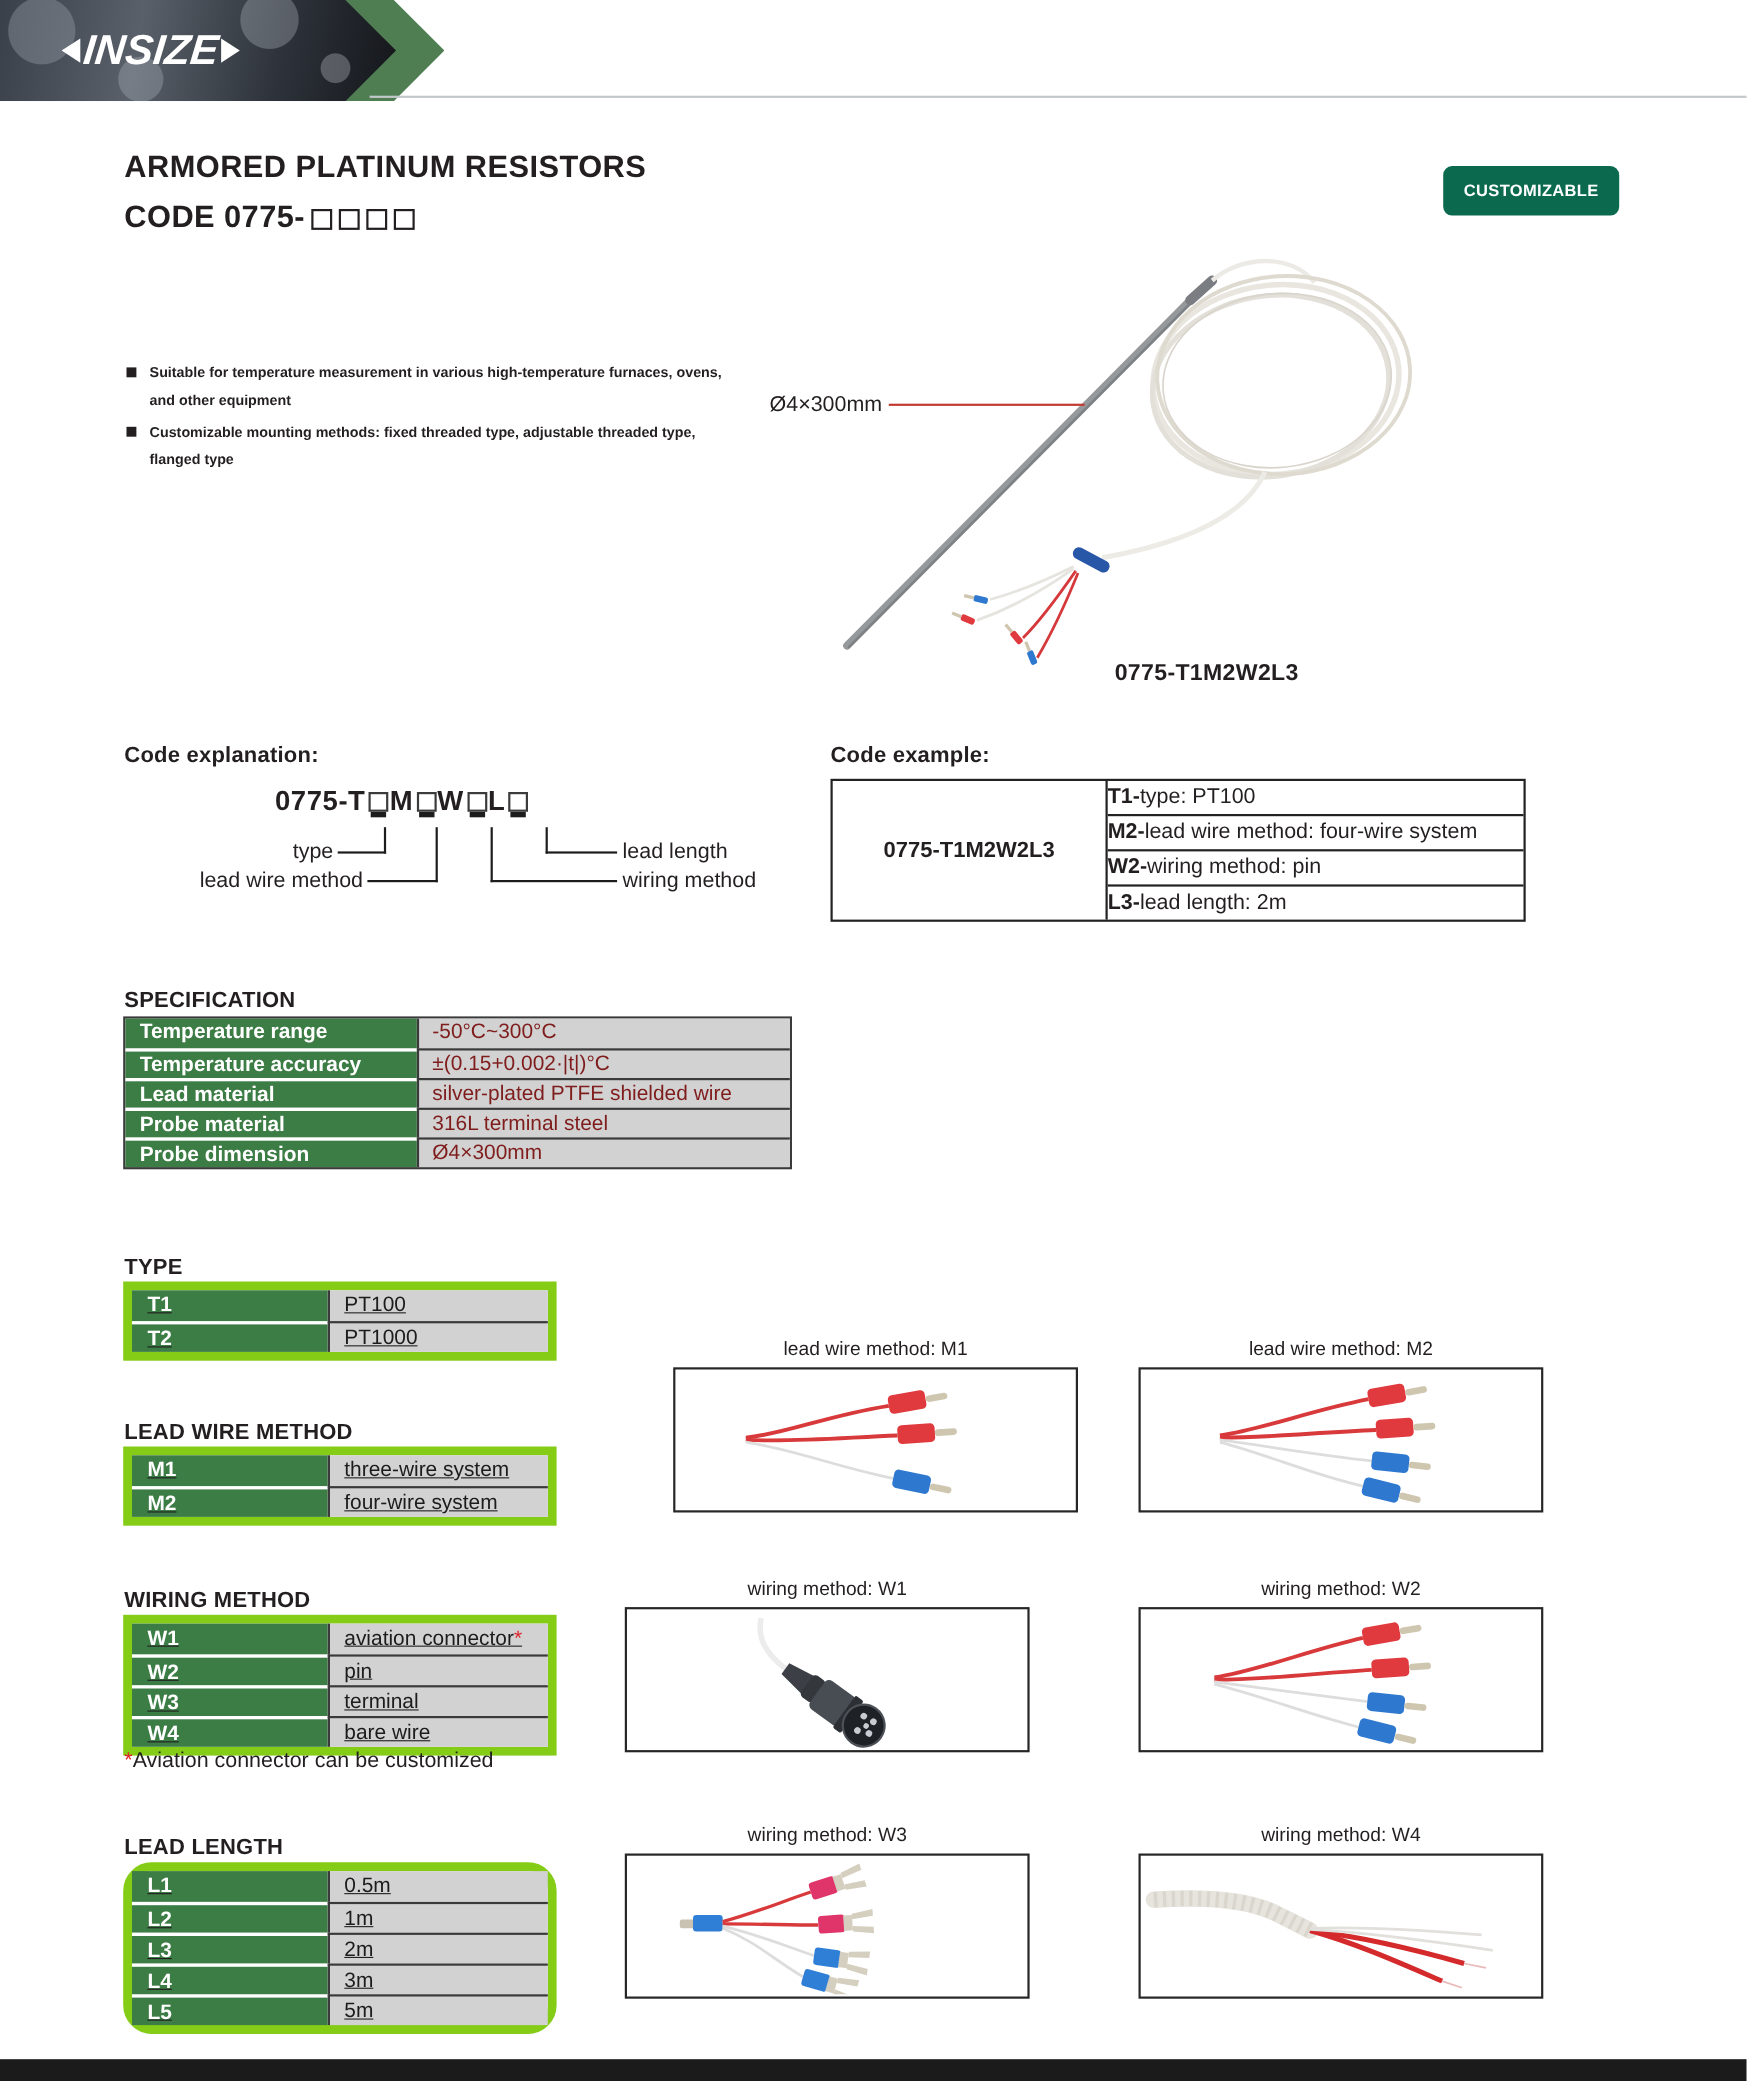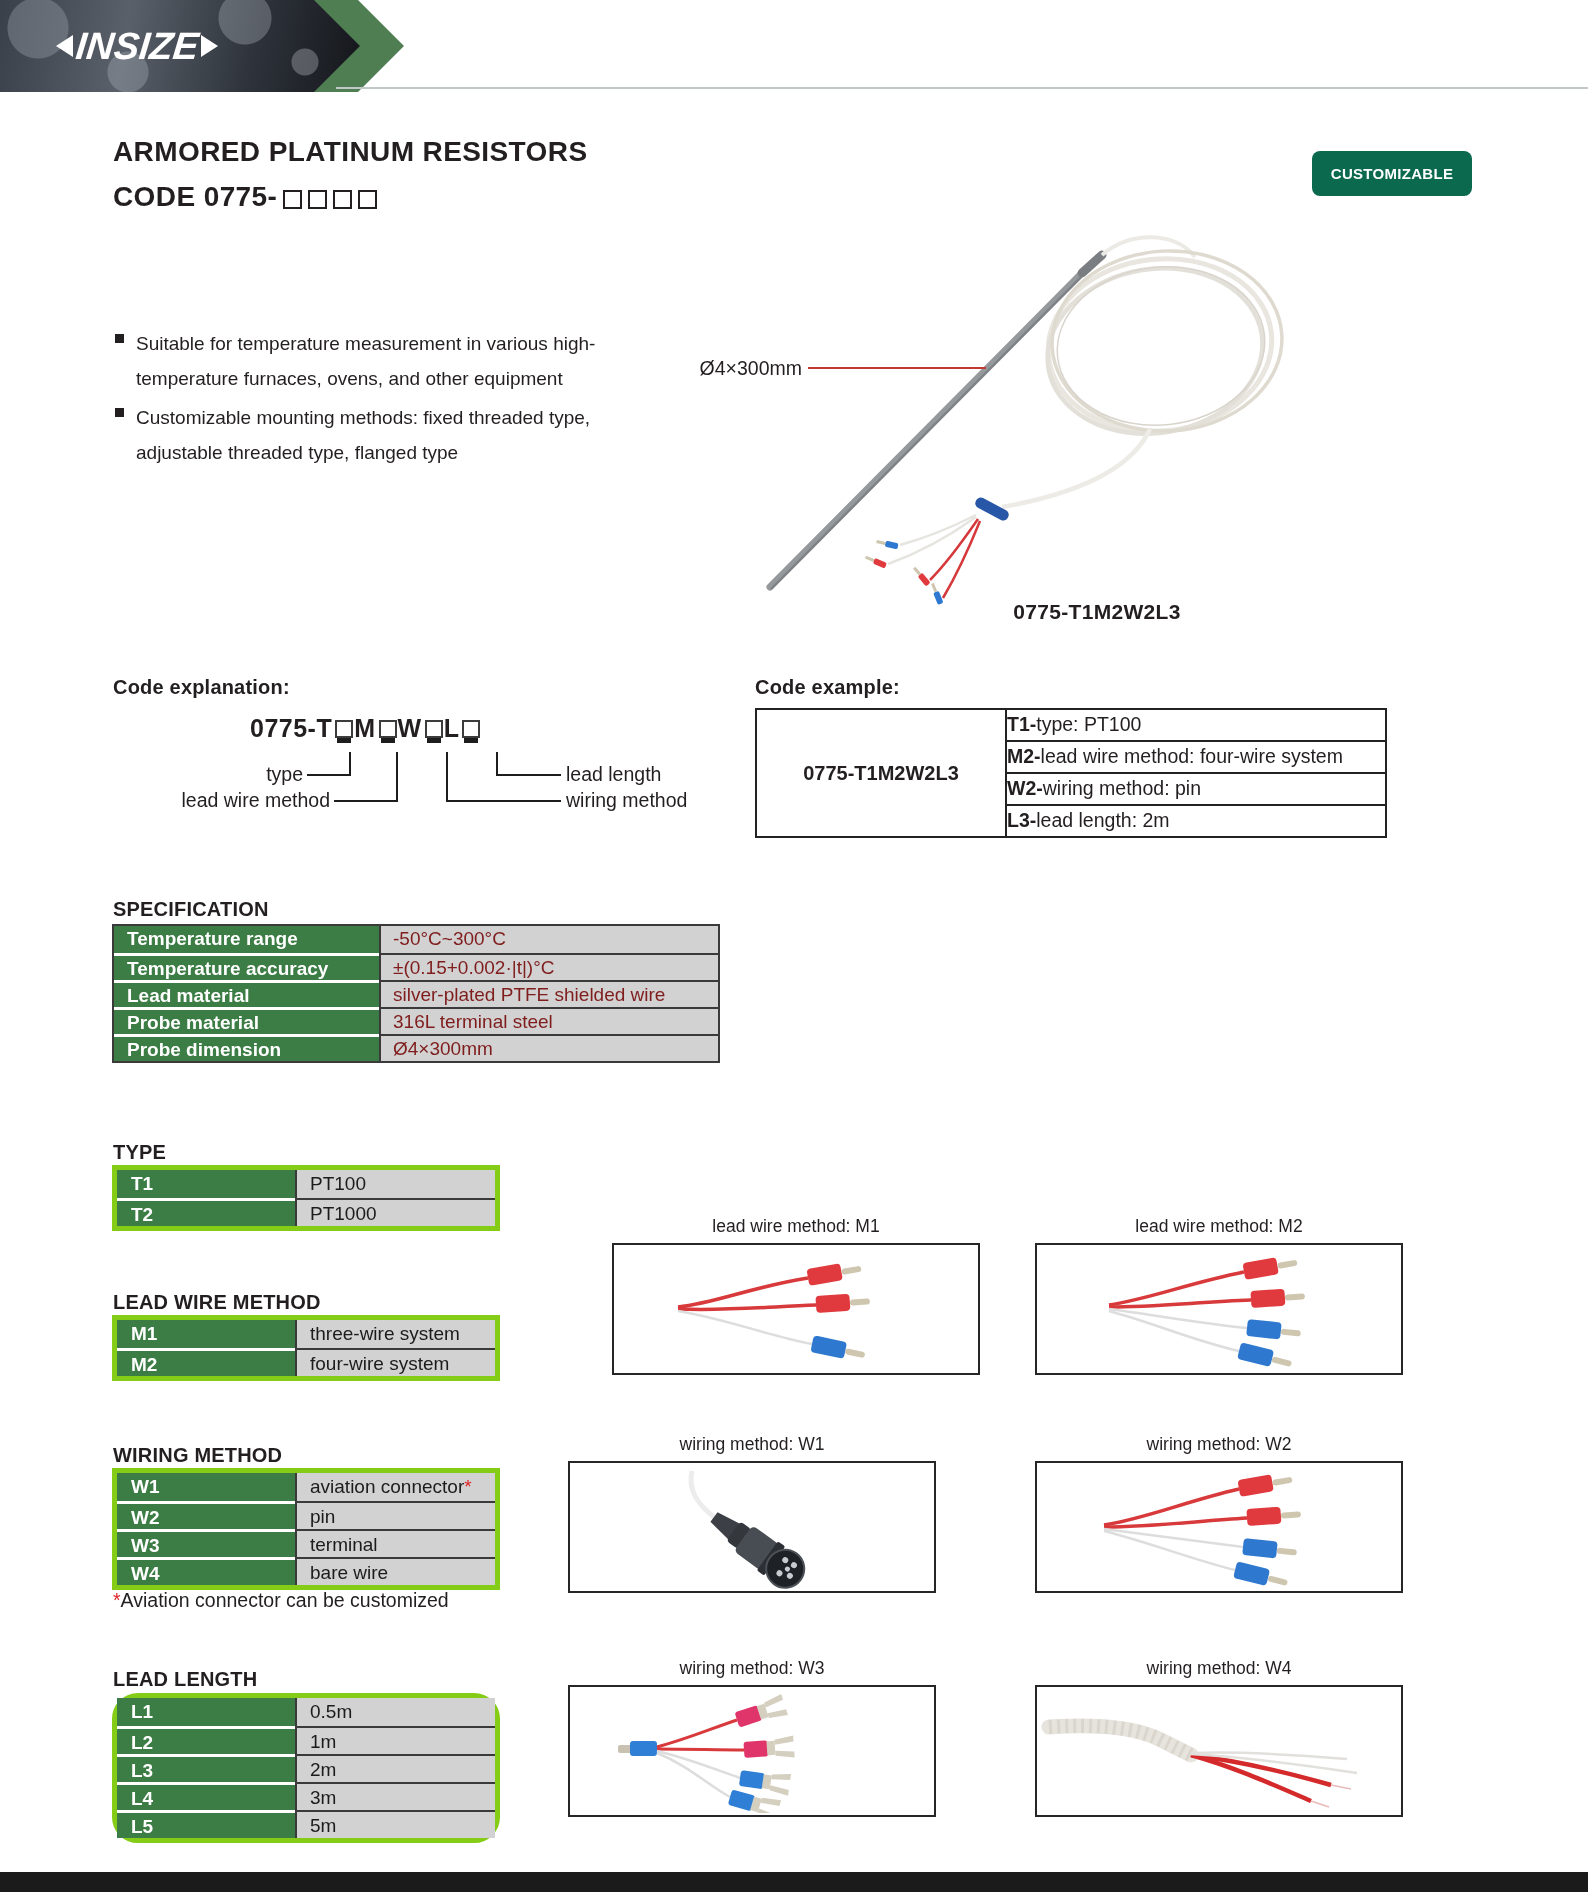--- a/index.html
+++ b/index.html
@@ -30,21 +30,21 @@
   .title1{left:113px;top:136px;font-size:28px;font-weight:bold;letter-spacing:.4px;}
   .title2{left:113px;top:181px;display:flex;align-items:center;font-size:28px;font-weight:bold;letter-spacing:.4px;}
   .tbox{width:15px;height:15px;border:2px solid #231f20;margin:5px 0 0 6px;}
   .tbox:first-of-type{margin-left:10px;}
   .badge{left:1312px;top:151px;width:160px;height:45px;background:#0b6a4e;border-radius:8px;
          color:#fff;font-weight:bold;font-size:15px;display:flex;align-items:center;justify-content:center;
          letter-spacing:.3px;text-align:center;}
 
   
   .features{left:113px;top:326px;width:556px;}
-  .feature{position:relative;padding-left:23px;font-size:19px;line-height:35px;margin-bottom:4px;}
+  .feature{position:relative;padding-left:23px;font-size:13px;line-height:25px;margin-bottom:4px;font-weight:bold;}
   .bullet{position:absolute;left:2px;top:8px;width:9px;height:9px;background:#231f20;}
 
   
   .probe-svg{left:630px;top:215px;width:790px;height:400px;}
   .dim-label{left:612px;top:357px;width:190px;text-align:right;font-size:19.5px;}
   .dim-line{left:808px;top:367px;width:178px;height:2px;background:#c23b33;}
   .probe-caption{left:947px;top:600px;width:300px;text-align:center;font-size:21px;font-weight:bold;letter-spacing:.3px;}
 
   
   .sec-h{font-size:20px;font-weight:bold;letter-spacing:.2px;}
@@ -69,21 +69,21 @@
   .spec-table{left:112px;top:924px;width:604px;border:2px solid #3a3a3a;}
   .srow{display:flex;height:27px;}
   .sk{width:265px;background:#3c7c45;color:#fff;font-weight:bold;font-size:19px;
       padding:2px 0 0 13px;box-sizing:border-box;}
   .sv{flex:1;background:#d2d2d2;border-left:2px solid #3a3a3a;font-size:19px;color:#7f1d1d;
       padding:2px 0 0 12px;box-sizing:border-box;white-space:nowrap;}
   .srow + .srow .sk{border-top:3px solid #fff;}
   .srow + .srow .sv{border-top:2px solid #3a3a3a;}
 
   
-  .mini-table{width:378px;border:5px solid #84cc16;}
+  .mini-table{width:378px;border:8px solid #84cc16;text-decoration:underline;}
   .mrow{display:flex;height:28px;}
   .mk{width:178px;background:#3c7c45;color:#fff;font-weight:bold;font-size:19px;
       padding:3px 0 0 14px;box-sizing:border-box;}
   .mv{flex:1;background:#d2d2d2;border-left:2px solid #3a3a3a;font-size:19px;color:#1c1c1c;
       padding:3px 0 0 13px;box-sizing:border-box;white-space:nowrap;}
   .mrow + .mrow .mk{border-top:3px solid #fff;}
   .mrow + .mrow .mv{border-top:2px solid #3a3a3a;}
   .red{color:#e02327;}
   .footnote{left:113px;top:1589px;font-size:19.5px;}
 

